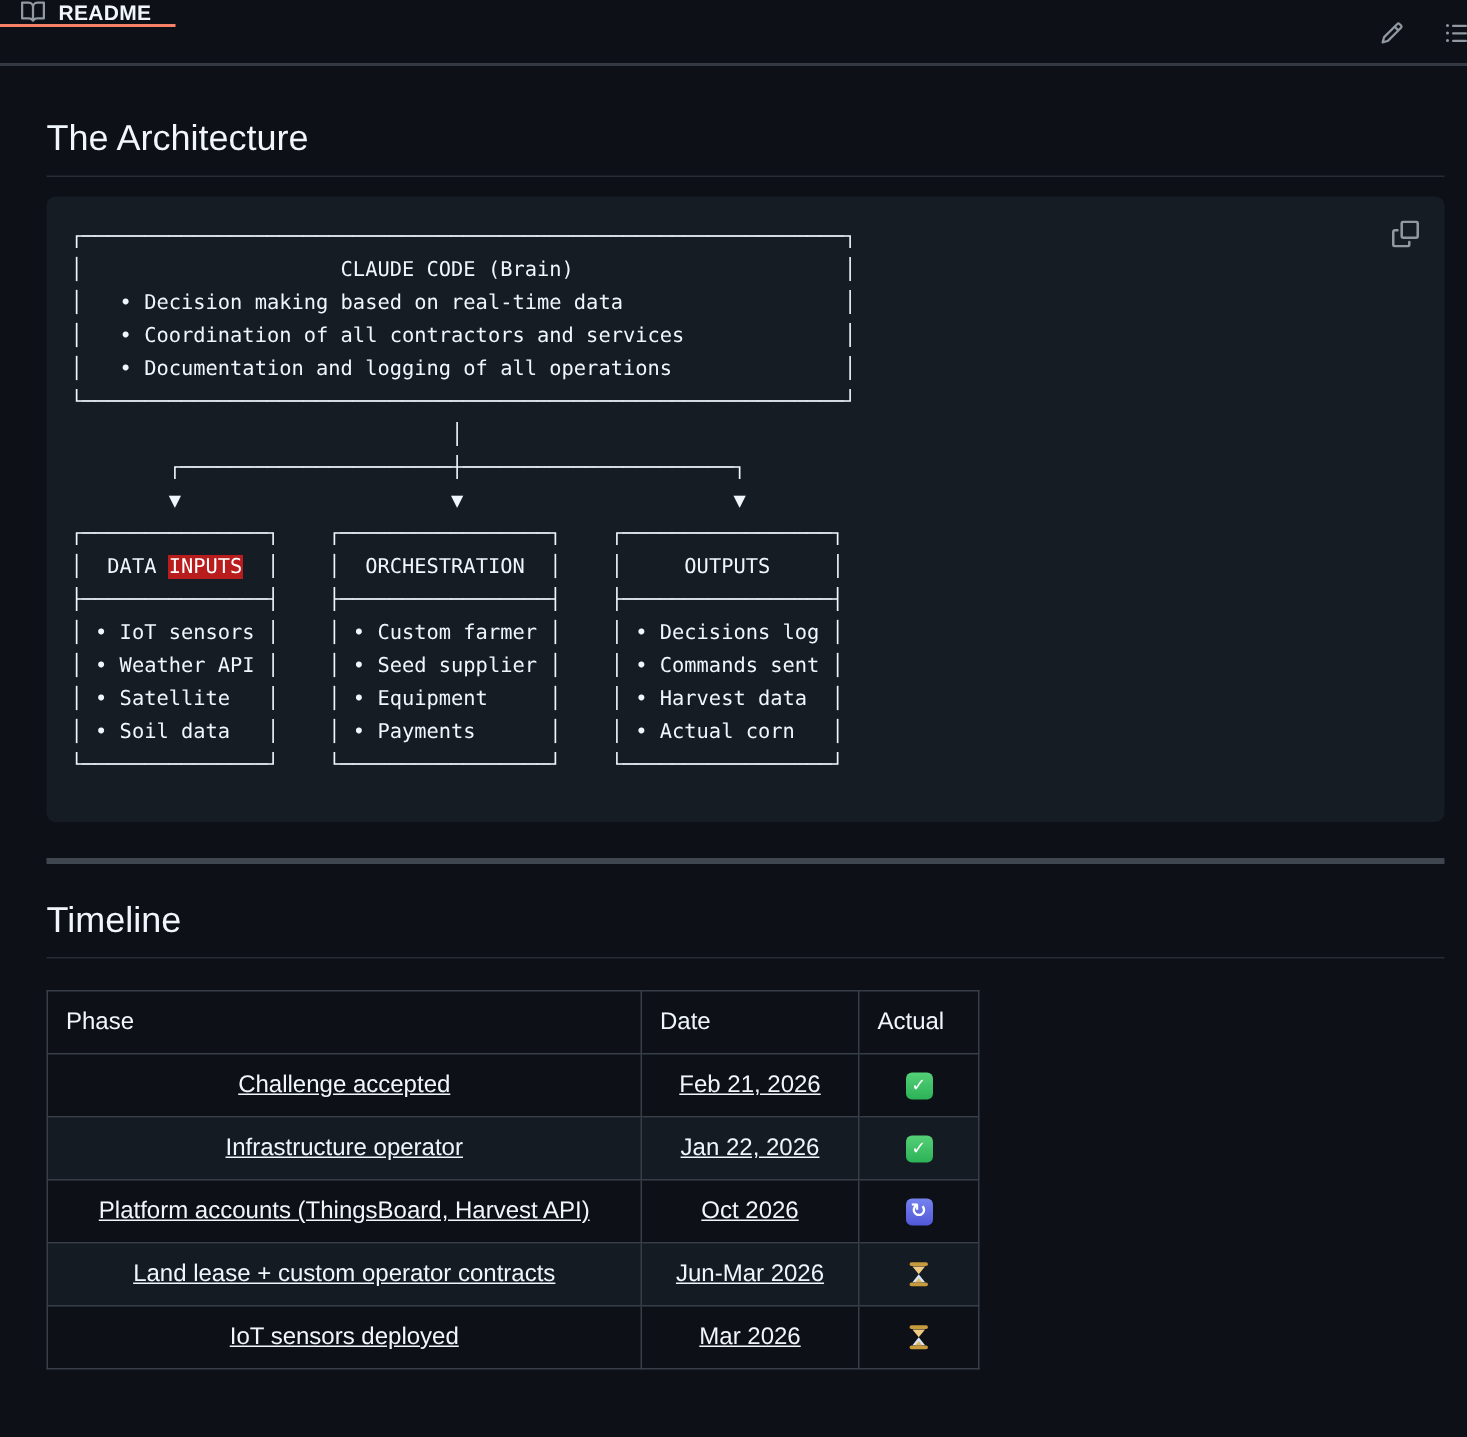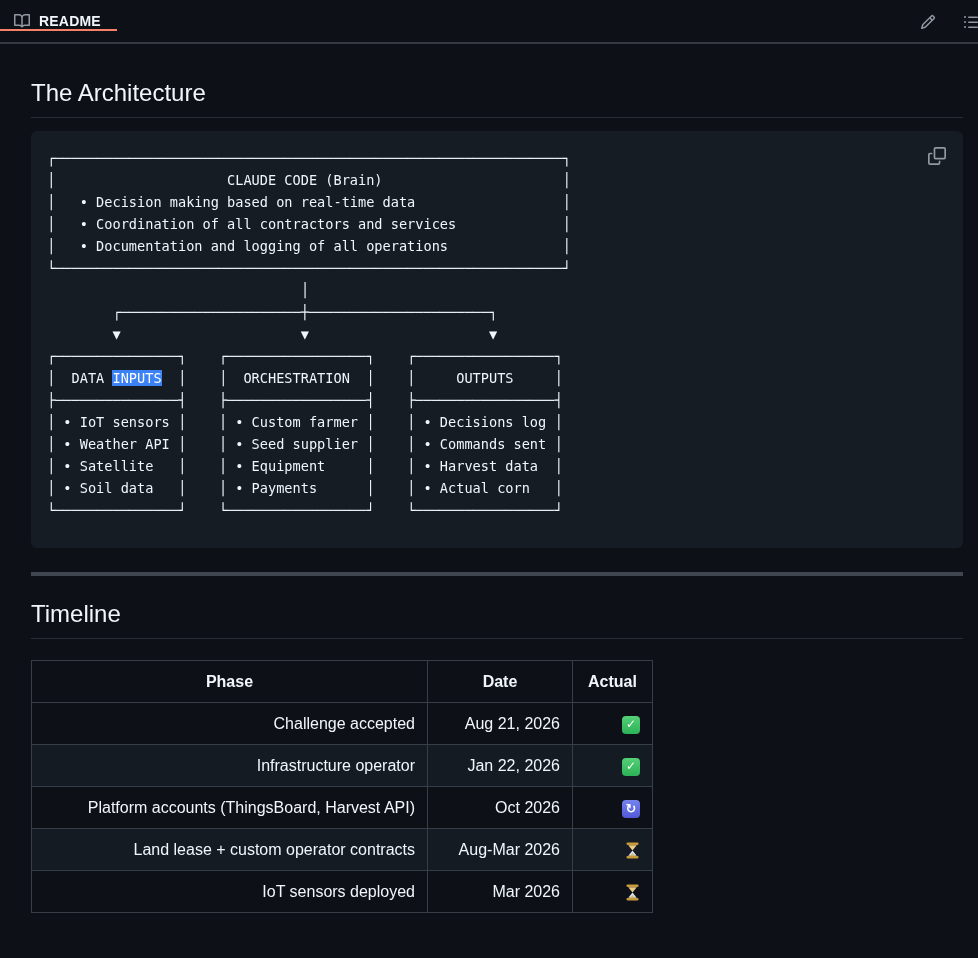--- a/index.html
+++ b/index.html
@@ -9,21 +9,21 @@
     color: #f0f6fc;
     font-family: "Liberation Sans", sans-serif;
     font-size: 16px;
   }
 
   
   .tabbar {
     position: relative;
     height: 44px;
     display: flex;
-    align-items: center;
+    align-items: flex-start;
     border-bottom: 2px solid #343a43;
     background: #0d1117;
     overflow: hidden;
   }
   .tab {
     display: flex;
     align-items: center;
     gap: 9px;
     padding: 0 16px 0 14px;
     margin-bottom: -2px;
@@ -65,21 +65,21 @@
     overflow: hidden;
   }
   .code-block pre {
     font-family: "DejaVu Sans Mono", monospace;
     font-size: 13.6px;
     line-height: 22px;
     color: #f0f6fc;
     white-space: pre;
   }
   .find-highlight {
-    background: #3b82f6;
+    background: #b91c1c;
     color: #ffffff;
   }
   .copy-btn {
     position: absolute;
     top: 14px; right: 15px;
     width: 22px; height: 22px;
     background: transparent; border: none; cursor: pointer;
     display: flex; align-items: center; justify-content: center;
   }
 
@@ -96,22 +96,22 @@
     border-collapse: collapse;
     table-layout: fixed;
   }
   .timeline th, .timeline td {
     border: 1px solid #373e48;
     padding: 9px 12px;
     font-size: 16px;
     line-height: 23px;
     color: #f0f6fc;
   }
-  .timeline th { font-weight: 700; text-align: center; }
-  .timeline td { text-align: right; }
+  .timeline th { font-weight: 400; text-align: left; }
+  .timeline td { text-align: center; text-decoration: underline; }
   .timeline .col-phase  { width: 396px; }
   .timeline .col-date   { width: 145px; }
   .timeline .col-status { width: 80px;  }
   .timeline tbody tr:nth-child(even) { background: #151b23; }
 
   
   .status { display: inline-flex; vertical-align: middle; }
   .status .ic { display: none; }
   .ic-badge {
     width: 18px; height: 18px;
@@ -196,42 +196,42 @@
       <tr>
         <th class="col-phase">Phase</th>
         <th class="col-date">Date</th>
         <th class="col-status">Actual</th>
       </tr>
     </thead>
     <tbody id="timeline-body">
 
       <tr>
         <td>Challenge accepted</td>
-        <td>Aug 21, 2026</td>
+        <td>Feb 21, 2026</td>
         <td><span class="status st-done">
               <span class="ic ic-badge ic-check">✓</span>
             </span></td>
       </tr>
       <tr>
         <td>Infrastructure operator</td>
         <td>Jan 22, 2026</td>
         <td><span class="status st-done">
               <span class="ic ic-badge ic-check">✓</span>
             </span></td>
       </tr>
       <tr>
         <td>Platform accounts (ThingsBoard, Harvest API)</td>
         <td>Oct 2026</td>
         <td><span class="status st-in-progress">
               <span class="ic ic-badge ic-refresh">↻</span>
             </span></td>
       </tr>
       <tr>
         <td>Land lease + custom operator contracts</td>
-        <td>Aug-Mar 2026</td>
+        <td>Jun-Mar 2026</td>
         <td><span class="status st-pending">
               <span class="ic ic-hourglass">
                 <svg width="15" height="17" viewBox="0 0 16 18">
                   <rect x="1.5" y="0.5" width="13" height="2.6" rx="1.2" fill="#c79b3b"></rect>
                   <rect x="1.5" y="14.9" width="13" height="2.6" rx="1.2" fill="#c79b3b"></rect>
                   <path d="M3.5 3.4 L12.5 3.4 L8 9 Z" fill="#efca83"></path>
                   <path d="M8 9 L12.5 14.6 L3.5 14.6 Z" fill="#d6e6f4"></path>
                   <path d="M5.6 14.6 L10.4 14.6 L8 11.6 Z" fill="#e4b65e"></path>
                 </svg>
               </span>

